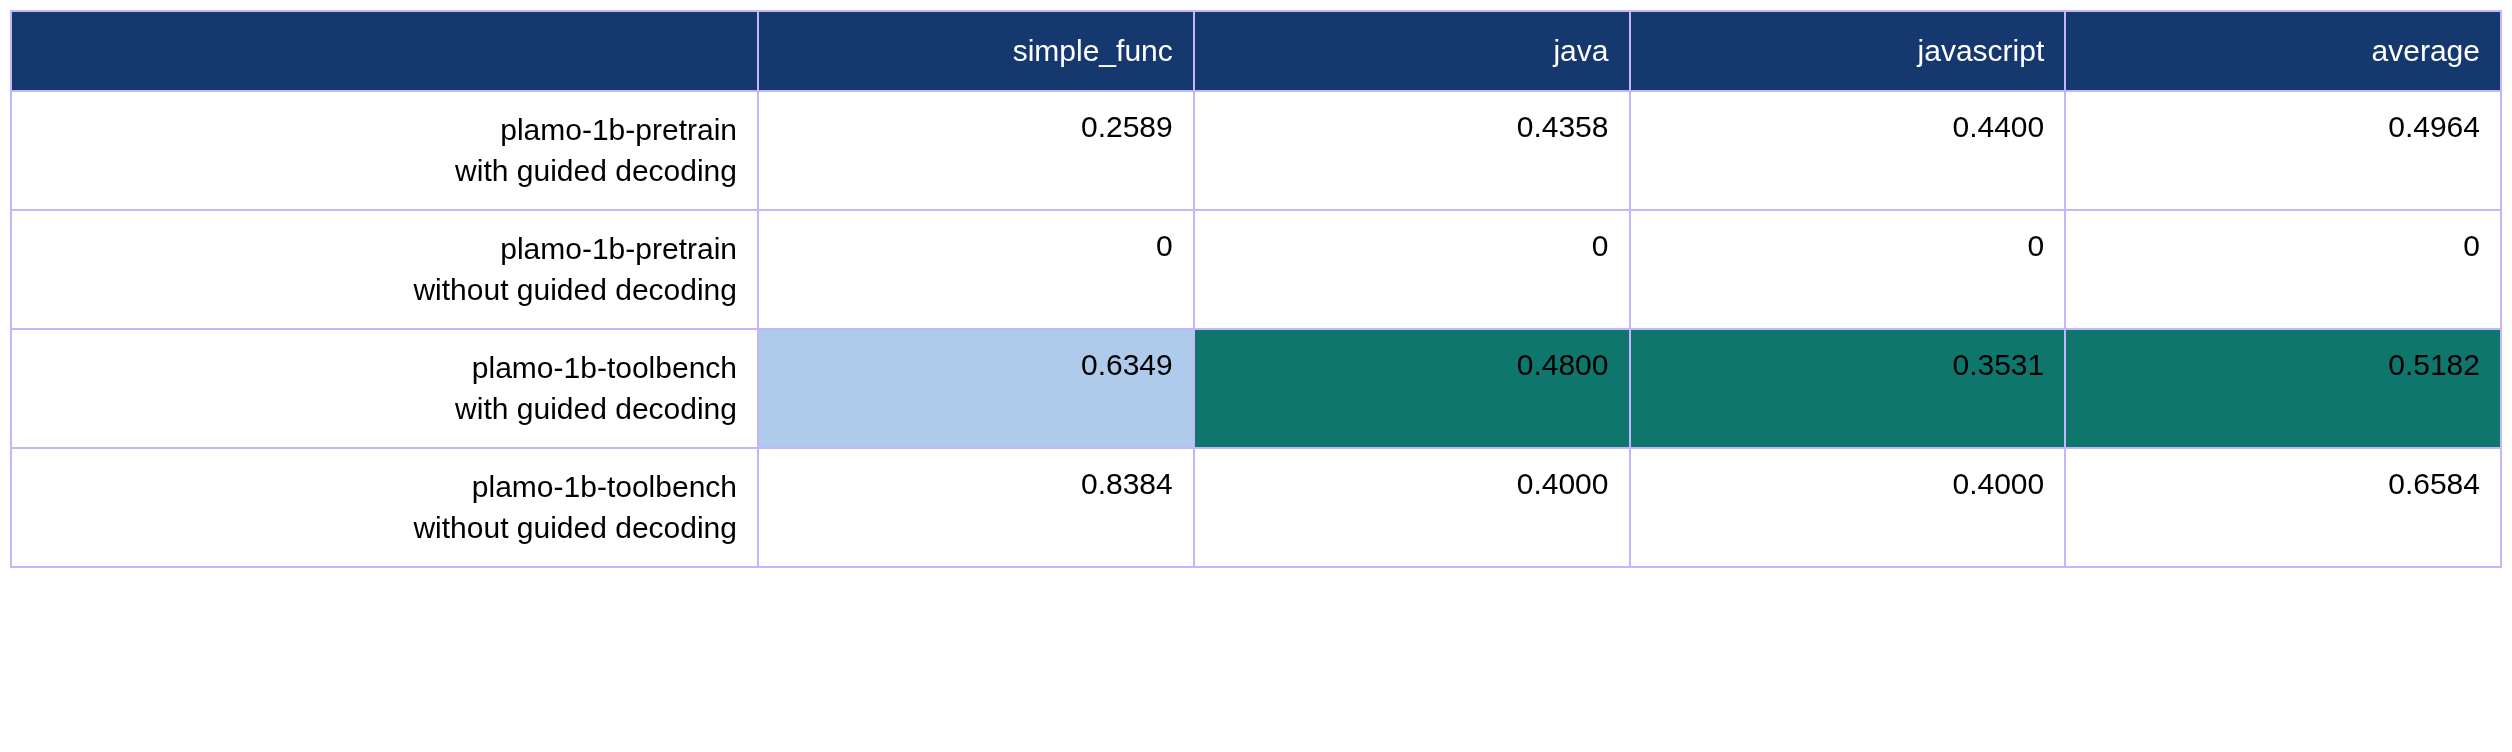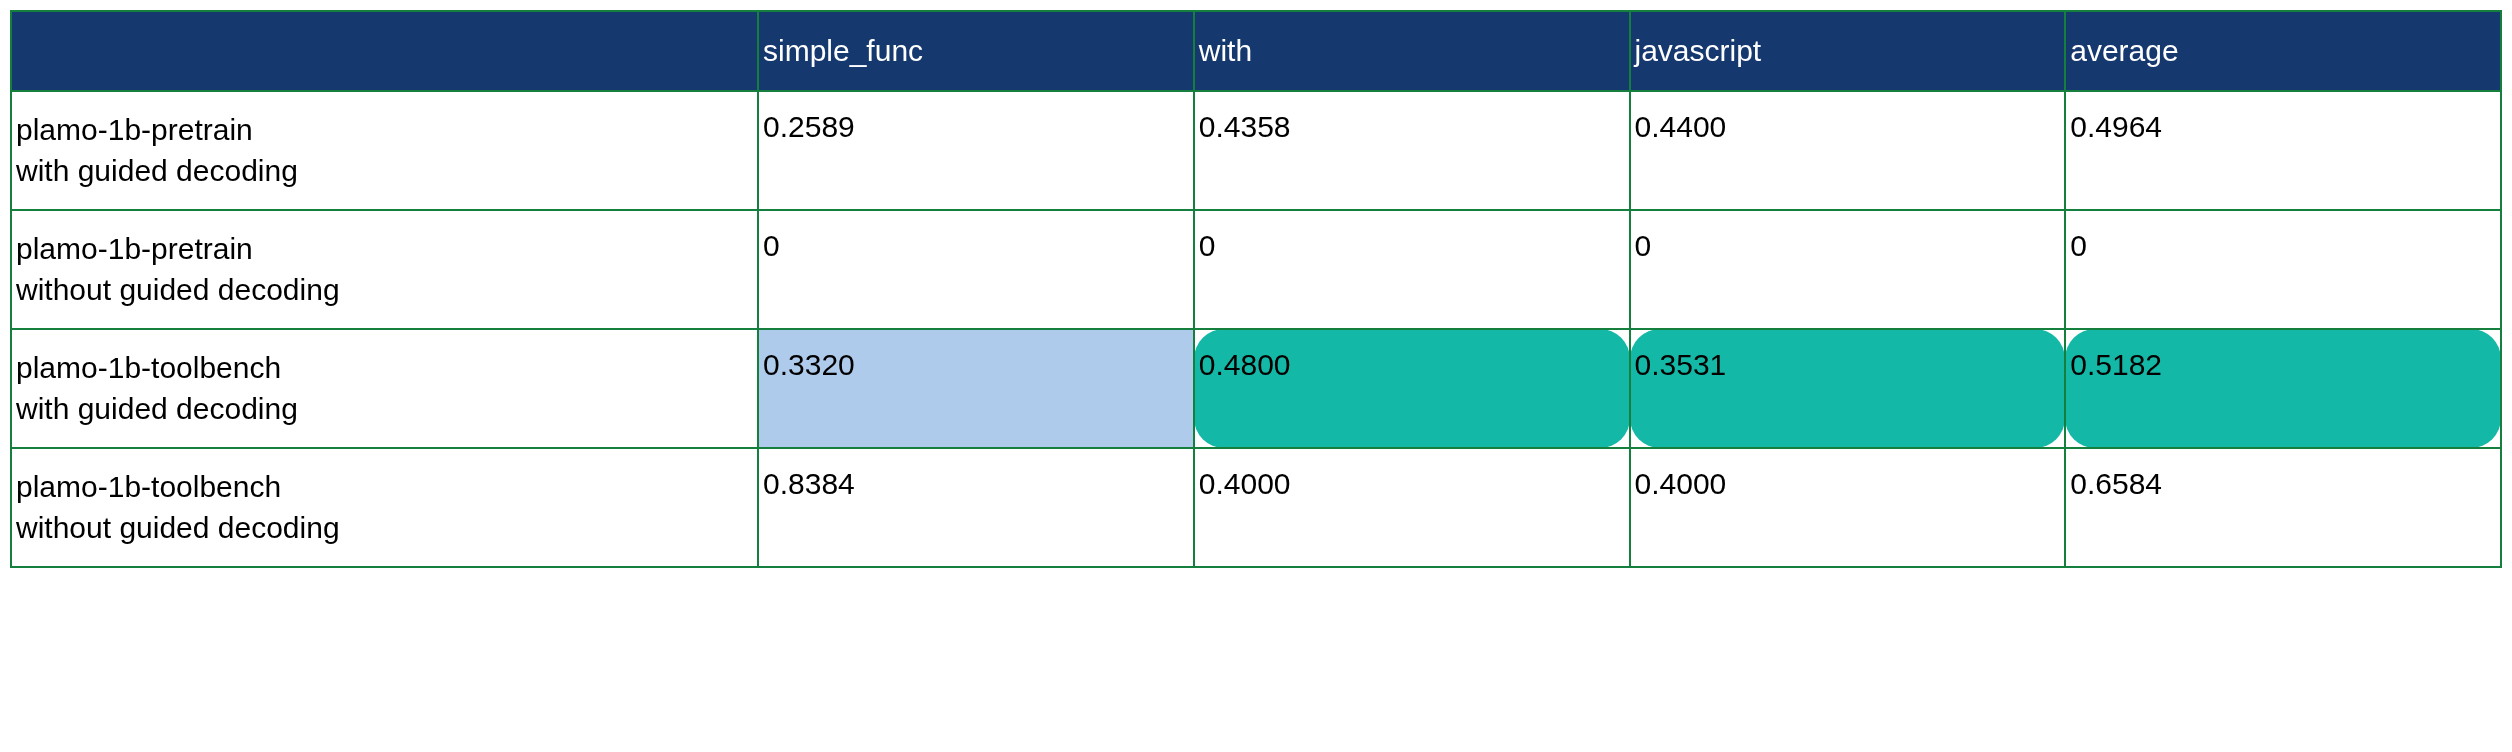--- a/index.html
+++ b/index.html
@@ -8,56 +8,56 @@
       padding: 10px;
       font-family: Arial, Helvetica, sans-serif;
       background: #ffffff;
     }
     table {
       border-collapse: collapse;
       width: 100%;
       table-layout: fixed;
     }
     th, td {
-      border: 2px solid #15803d;
-      padding: 18px 4px;
-      text-align: left;
+      border: 2px solid #c4b5fd;
+      padding: 18px 20px;
+      text-align: right;
       vertical-align: top;
       font-size: 30px;
       font-weight: 400;
     }
     th {
       background: #15386f;
       color: #ffffff;
       font-weight: 400;
       height: 80px;
       vertical-align: middle;
     }
     col.rowhead { width: 30%; }
     col.metric { width: 17.5%; }
     .hl-blue { background: #aecbeb; }
-    .hl-red  { background: #14b8a6; border-radius: 30px; }
+    .hl-red  { background: #0f766e; }
     td .row-label { white-space: pre-line; line-height: 1.35; }
   </style>
 </head>
 <body>
 
 <table>
   <colgroup>
     <col class="rowhead">
       <col class="metric">
       <col class="metric">
       <col class="metric">
       <col class="metric">
   </colgroup>
   <thead>
     <tr>
       <th></th>
       <th>simple_func</th>
-      <th>with</th>
+      <th>java</th>
       <th>javascript</th>
       <th>average</th>
     </tr>
   </thead>
   <tbody>
       <tr>
         <td><span class="row-label">plamo-1b-pretrain
 with guided decoding</span></td>
         <td>0.2589</td>
         <td>0.4358</td>
@@ -68,21 +68,21 @@
         <td><span class="row-label">plamo-1b-pretrain
 without guided decoding</span></td>
         <td>0</td>
         <td>0</td>
         <td>0</td>
         <td>0</td>
       </tr>
       <tr>
         <td><span class="row-label">plamo-1b-toolbench
 with guided decoding</span></td>
-        <td class="hl-blue">0.3320</td>
+        <td class="hl-blue">0.6349</td>
         <td class="hl-red">0.4800</td>
         <td class="hl-red">0.3531</td>
         <td class="hl-red">0.5182</td>
       </tr>
       <tr>
         <td><span class="row-label">plamo-1b-toolbench
 without guided decoding</span></td>
         <td>0.8384</td>
         <td>0.4000</td>
         <td>0.4000</td>

